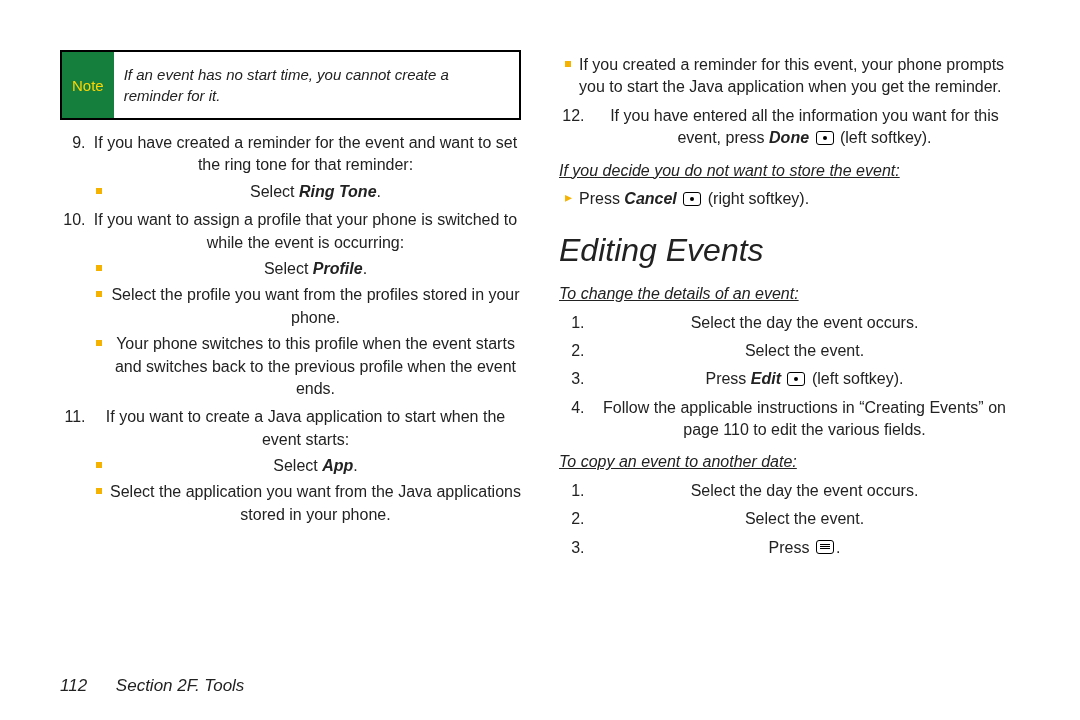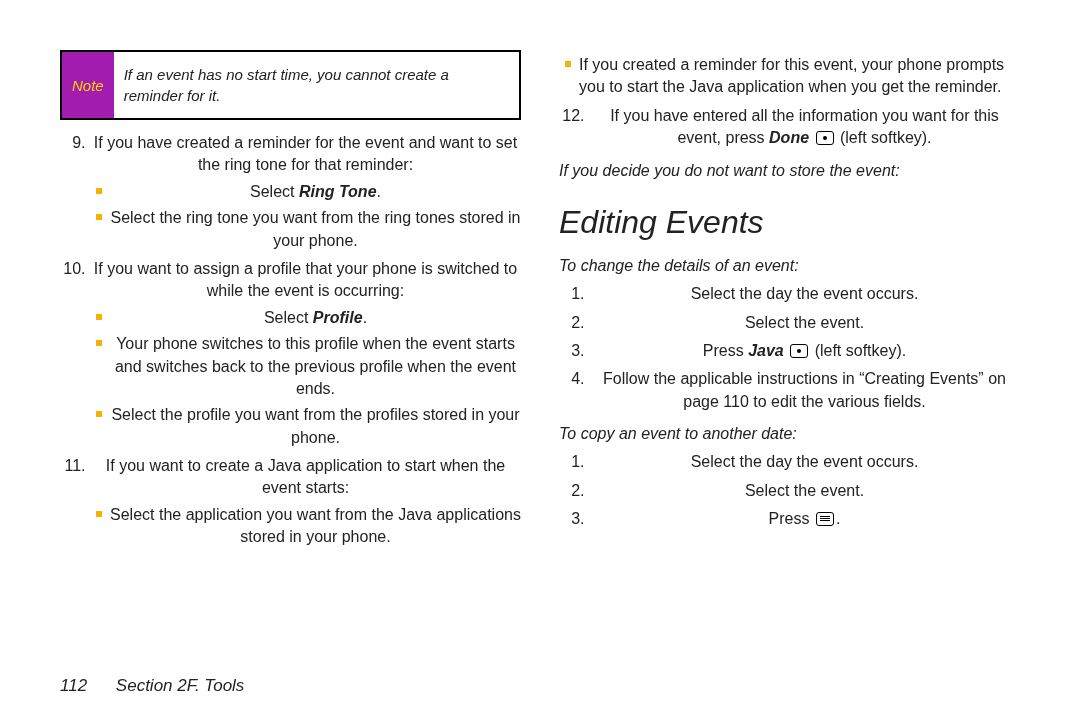--- a/index.html
+++ b/index.html
@@ -17,22 +17,21 @@
     font-size:16px;line-height:1.4;
   }
   .col{flex:1;min-width:0;}
   .note-box{
     border:2px solid #000;
     display:flex;align-items:stretch;
     margin-bottom:12px;
     font-size:15px;
   }
   .note-label{
-    background:#a21caf;color:#ffd400;
-    font-style:italic;
+    background:#15803d;color:#ffd400;
     padding:6px 10px;display:flex;align-items:center;
   }
   .note-text{
     font-style:italic;padding:12px 10px;flex:1;
   }
   ol.main{
     list-style:decimal;
     margin:0;padding:0 0 0 30px;
   }
   ol.main>li{margin:6px 0;text-align:center;}
@@ -41,21 +40,21 @@
     position:relative;padding-left:14px;margin:4px 0;
   }
   .sub li::before{
     content:"";position:absolute;left:0;top:7px;
     width:6px;height:6px;background:#f5b200;
   }
   .sub2 li::before{
     content:"▸";background:none;width:auto;height:auto;
     top:0;color:#f5b200;font-size:14px;
   }
-  .lead{font-style:italic;margin:10px 0 6px 0;}
+  .lead{font-style:italic;margin:10px 0 6px 0;text-decoration:underline;}
   h3.section-h{
     font-style:italic;font-weight:normal;
     font-size:32px;margin:18px 0 8px 0;
   }
   .bi{font-weight:bold;font-style:italic;}
   .softkey-icon{
     display:inline-block;width:16px;height:12px;
     border:1px solid #000;border-radius:3px;
     vertical-align:middle;position:relative;top:-1px;
     margin:0 2px;
@@ -89,65 +88,74 @@
         <div class="note-text">If an event has no start time, you cannot create a reminder for it.</div>
       </div>
 
       <ol class="main" start="9">
         <li>
           <span>If you have created a reminder for the event and want to set the ring tone for that reminder:</span>
           <ul class="sub">
             <li>
               <span>Select </span><span class="bi">Ring Tone</span><span>.</span>
             </li>
-            <li>Select the ring tone you want from the ring tones stored in your phone.</li>
           </ul>
         </li>
         <li>
           <span>If you want to assign a profile that your phone is switched to while the event is occurring:</span>
           <ul class="sub">
             <li>
               <span>Select </span><span class="bi">Profile</span><span>.</span>
             </li>
+            <li>Select the profile you want from the profiles stored in your phone.</li>
             <li>Your phone switches to this profile when the event starts and switches back to the previous profile when the event ends.</li>
-            <li>Select the profile you want from the profiles stored in your phone.</li>
           </ul>
         </li>
         <li>
           <span>If you want to create a Java application to start when the event starts:</span>
           <ul class="sub">
+            <li>
+              <span>Select </span><span class="bi">App</span><span>.</span>
+            </li>
             <li>Select the application you want from the Java applications stored in your phone.</li>
           </ul>
         </li>
       </ol>
     </div>
 
     <div class="col">
       <ul class="sub" style="margin-top:0">
         <li>If you created a reminder for this event, your phone prompts you to start the Java application when you get the reminder.</li>
       </ul>
 
       <ol class="main" start="12">
         <li>
           <span>If you have entered all the information you want for this event, press </span><span class="bi">Done</span>
           <span class="softkey-icon dot"></span>
           <span> (left softkey).</span>
         </li>
       </ol>
 
       <div class="lead">If you decide you do not want to store the event:</div>
+      <ul class="sub sub2">
+        <li>
+          <span>Press </span><span class="bi">Cancel</span>
+          <span class="softkey-icon dot"></span>
+          <span> (right softkey).</span>
+        </li>
+      </ul>
 
       <h3 class="section-h">Editing Events</h3>
 
       <div class="lead">To change the details of an event:</div>
       <ol class="main">
         <li>Select the day the event occurs.</li>
         <li>Select the event.</li>
         <li>
-          <span>Press </span><span class="bi">Java</span>
+          <span>Press </span><span class="bi">Edit</span>
           <span class="softkey-icon dot"></span>
           <span> (left softkey).</span>
         </li>
         <li>Follow the applicable instructions in “Creating Events” on page 110 to edit the various fields.</li>
       </ol>
 
       <div class="lead">To copy an event to another date:</div>
       <ol class="main">
         <li>Select the day the event occurs.</li>
         <li>Select the event.</li>

